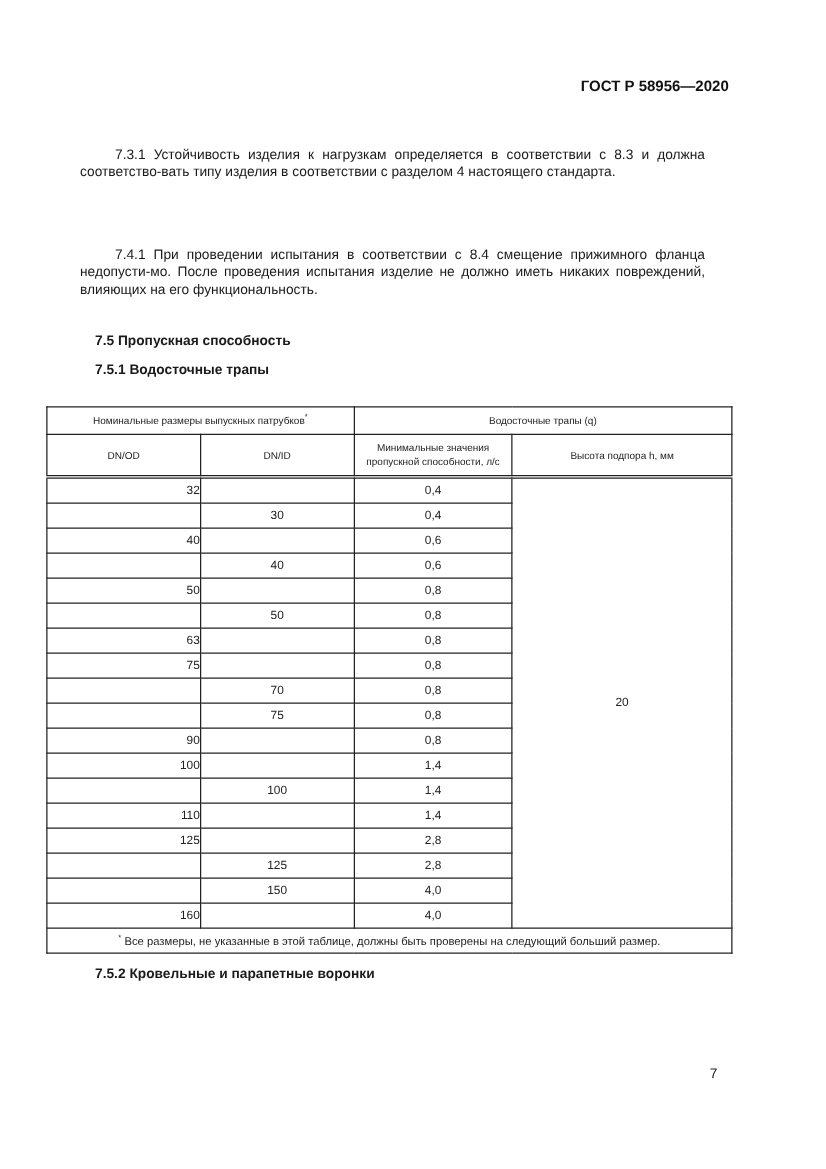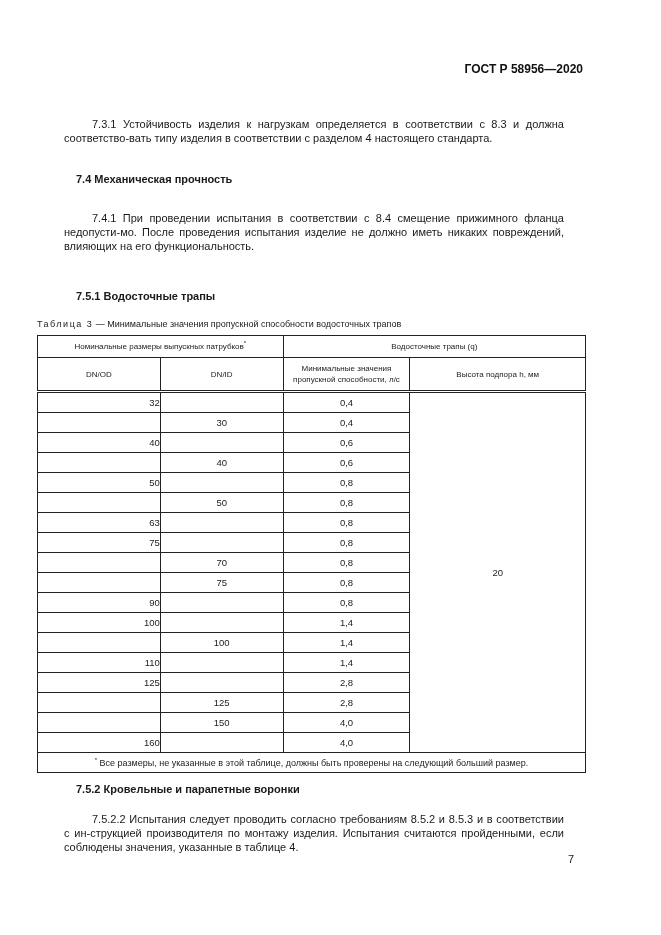--- a/index.html
+++ b/index.html
@@ -40,31 +40,28 @@
   </style>
 </head>
 <body>
 
 <div class="header-code">ГОСТ Р 58956—2020</div>
 
 <div class="content">
   <div class="gap-s"></div>
   <p class="p">7.3.1 Устойчивость изделия к нагрузкам определяется в соответствии с 8.3 и должна соответство-вать типу изделия в соответствии с разделом 4 настоящего стандарта.</p>
   <div class="gap-m"></div>
-  <p class="h">7.4 Механическая прочность</p>
   <div class="gap-s"></div>
   <p class="p">7.4.1 При проведении испытания в соответствии с 8.4 смещение прижимного фланца недопусти-мо. После проведения испытания изделие не должно иметь никаких повреждений, влияющих на его функциональность.</p>
   <div class="gap-m"></div>
+  <p class="h">7.5 Пропускная способность</p>
   <div class="gap-s"></div>
   <p class="h">7.5.1 Водосточные трапы</p>
   <div style="height:16px"></div>
 
-  <p class="caption" style="margin-left:-11px">
-    <span class="lbl">Таблица 3</span><span> — Минимальные значения пропускной способности водосточных трапов</span>
-  </p>
 
   <table class="t3">
     <colgroup>
       <col style="width:123px">
         <col style="width:123px">
         <col style="width:127px">
         <col style="width:176px">
     </colgroup>
     <thead>
       <tr>
@@ -171,16 +168,15 @@
           <td>4,0</td>
         </tr>
         <tr>
           <td colspan="4" class="note"><sup>*</sup><span> Все размеры, не указанные в этой таблице, должны быть проверены на следующий больший размер.</span></td>
         </tr>
       </tbody>
   </table>
 
   <div style="height:9px"></div>
   <p class="h">7.5.2 Кровельные и парапетные воронки</p>
-  <p class="p">7.5.2.2 Испытания следует проводить согласно требованиям 8.5.2 и 8.5.3 и в соответствии с ин-струкцией производителя по монтажу изделия. Испытания считаются пройденными, если соблюдены значения, указанные в таблице 4.</p>
 </div>
 
 <div class="page-num">7</div>
 
 </body></html>

